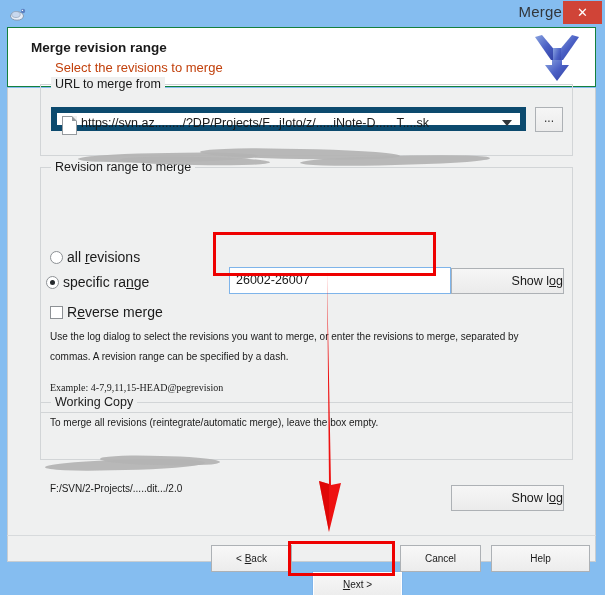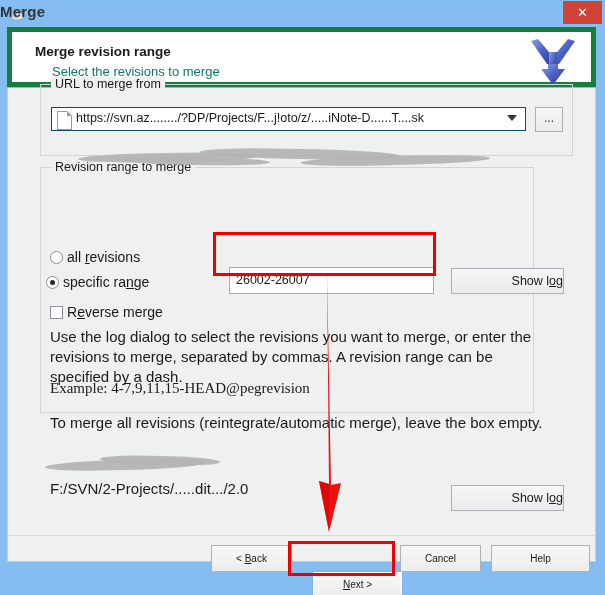--- a/index.html
+++ b/index.html
@@ -24,25 +24,24 @@
   }
   .title-icon {
     position: absolute;
     left: 9px; top: 5px;
     width: 18px; height: 18px;
   }
   .title-text {
     position: absolute;
     left: 0; top: 3px;
     width: 562px;
-    text-align: left;
+    text-align: right;
     font-size: 15px;
     color: #31363b;
     letter-spacing: .2px;
-    font-weight: bold;
   }
   .close-btn {
     position: absolute;
     right: 3px; top: 1px;
     width: 39px; height: 23px;
     background: #d04437;
     border: none;
     color: #ffffff;
     font-size: 13px;
     line-height: 23px;
@@ -56,35 +55,35 @@
     left: 7px; top: 27px;
     width: 591px; height: 561px;
   }
 
   
   .header-band {
     position: absolute;
     left: 0; top: 0;
     width: 589px; height: 60px;
     background: #ffffff;
-    border: 5px solid #15803d;
+    border: 1px solid #15803d;
     box-sizing: border-box;
   }
   .header-title {
     position: absolute;
     left: 23px; top: 12px;
     font-size: 13.5px;
     font-weight: bold;
     color: #1a1a1a;
   }
   .header-sub {
     position: absolute;
-    left: 40px; top: 32px;
+    left: 47px; top: 32px;
     font-size: 13px;
-    color: #0f766e;
+    color: #c2410c;
   }
   .merge-logo {
     position: absolute;
     right: 12px; top: 4px;
     width: 52px; height: 52px;
   }
 
   
   .content-panel {
     position: absolute;
@@ -121,30 +120,30 @@
   .group-legend {
     position: absolute;
     top: -8px; left: 10px;
     background: #eff0f0;
     padding: 0 4px;
     font-size: 12.5px;
     color: #1a1a1a;
   }
 
   #group-url   { left: 33px; top: 57px;  width: 533px; height: 72px; padding-left: 26px; }
-  #group-range { left: 33px; top: 140px; width: 494px; height: 246px; }
+  #group-range { left: 33px; top: 140px; width: 533px; height: 246px; }
   #group-wc    { left: 33px; top: 375px; width: 533px; height: 58px; }
 
   
   .combo {
     position: absolute;
     left: 10px; top: 22px;
     width: 475px; height: 24px;
     background: #ffffff;
-    border: 1px solid #0c4a6e;
+    border: 6px solid #0c4a6e;
     box-sizing: border-box;
   }
   .combo-doc-icon {
     position: absolute;
     left: 5px; top: 3px;
     width: 13px; height: 17px;
     background: #ffffff;
     border: 1px solid #959a9e;
   }
   .combo-doc-icon:after {
@@ -238,21 +237,21 @@
     vertical-align: -2px;
     margin-right: 4px;
     box-sizing: border-box;
   }
   u { text-decoration: underline; }
 
   
   .rev-input {
     position: absolute;
     left: 222px; top: 240px;
-    width: 205px; height: 27px;
+    width: 222px; height: 27px;
     background: #ffffff;
     border: 1px solid #7eb4ea;
     box-sizing: border-box;
     font-size: 12.5px;
     color: #1a1a1a;
     padding: 5px 0 0 6px;
   }
   .highlight-box {
     position: absolute;
     border: 3px solid #ee0000;
@@ -271,21 +270,21 @@
     text-align: right;
     cursor: pointer;
     box-sizing: border-box;
   }
   #showlog-rev { left: 444px; top: 241px; width: 113px; height: 26px; line-height: 24px; }
   #showlog-wc  { left: 444px; top: 458px; width: 113px; height: 26px; line-height: 24px; }
 
   
   .help-text {
     position: absolute;
-    font-size: 15px;
+    font-size: 10px;
     color: #1a1a1a;
     line-height: 20px;
   }
   #help-p1 { left: 43px; top: 300px; width: 505px; }
   #help-p2 { left: 43px; top: 351px; width: 505px; font-family: Liberation Serif, serif; }
   #help-p3 { left: 43px; top: 386px; width: 505px; }
 
   
   .dlg-btn {
     position: absolute;
@@ -379,20 +378,23 @@
 
   <div class="rev-input">26002-26007</div>
 
   <div class="showlog-btn" id="showlog-rev"><span>Show l</span><u>o</u><span>g</span>
   </div>
 
   <div class="help-text" id="help-p1">Use the log dialog to select the revisions you want to merge, or enter the revisions to merge, separated by commas. A revision range can be specified by a dash.</div>
   <div class="help-text" id="help-p2">Example: 4-7,9,11,15-HEAD@pegrevision</div>
   <div class="help-text" id="help-p3">To merge all revisions (reintegrate/automatic merge), leave the box empty.</div>
 
+  <div class="groupbox" id="group-wc">
+    <span class="group-legend">Working Copy</span>
+  </div>
   <div class="help-text" style="left:43px; top:452px; width:320px; overflow:hidden; white-space:nowrap;">F:/SVN/2-Projects/.....dit.../2.0</div>
   <div class="showlog-btn" id="showlog-wc"><span>Show l</span><u>o</u><span>g</span>
   </div>
 </div>
 
 <div class="smear" id="smear-url-a"></div>
 <div class="smear" id="smear-url-b"></div>
 <div class="smear" id="smear-url-c"></div>
 <div class="smear" id="smear-url-d"></div>
 <div class="smear" id="smear-wc-a"></div>

